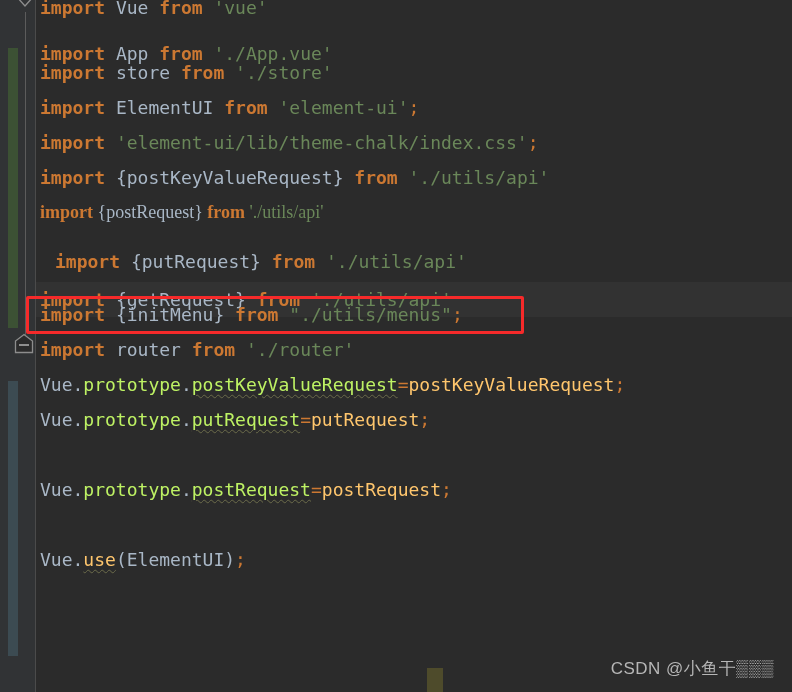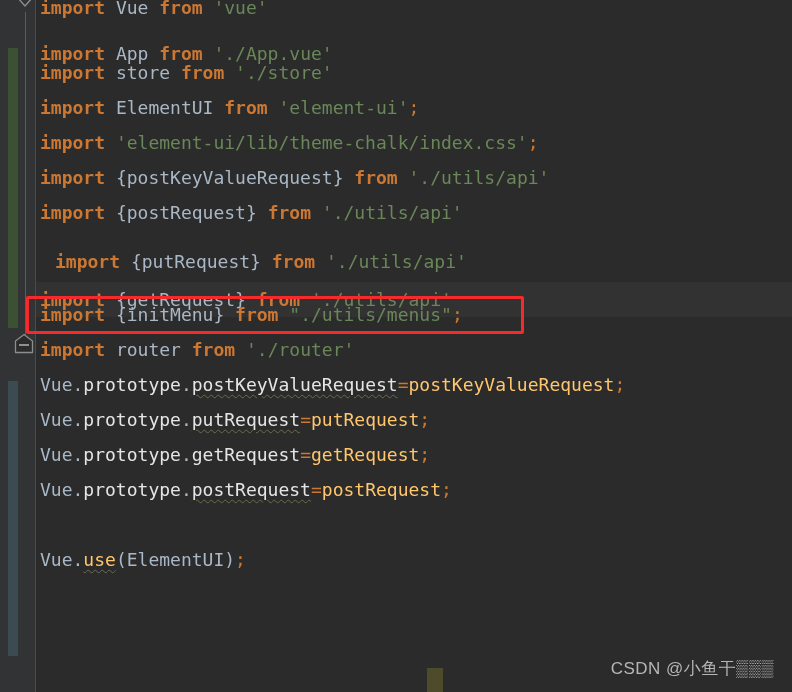--- a/index.html
+++ b/index.html
@@ -95,21 +95,21 @@
   }
   .line.current {
     background: #323232;
   }
 
   
   .kw      { color: #cc7832; font-weight: bold; }
   .ident   { color: #a9b7c6; }
   .str     { color: #6a8759; }
   .brace   { color: #a9b7c6; }
-  .prop    { color: #e5e5e5; }
+  .prop    { color: #bef264; }
   .fn      { color: #ffc66d; }
   .punct   { color: #cc7832; }
   .plain   { color: #a9b7c6; }
 
   
   .squiggle {
     text-decoration: underline wavy #6b6b4a;
     text-decoration-thickness: 1px;
     text-underline-offset: 3px;
   }
@@ -182,28 +182,27 @@
   </div>
 
   <div class="code">
 
   <div class="line" style="top: -10px;"><span class="kw">import</span><span class="plain"> </span><span class="ident">Vue</span><span class="plain"> </span><span class="kw">from</span><span class="plain"> </span><span class="str">'vue'</span></div>
       <div class="line" style="top: 36px;"><span class="kw">import</span><span class="plain"> </span><span class="ident">App</span><span class="plain"> </span><span class="kw">from</span><span class="plain"> </span><span class="str">'./App.vue'</span></div>
       <div class="line" style="top: 55px;"><span class="kw">import</span><span class="plain"> </span><span class="ident">store</span><span class="plain"> </span><span class="kw">from</span><span class="plain"> </span><span class="str">'./store'</span></div>
       <div class="line" style="top: 90px;"><span class="kw">import</span><span class="plain"> </span><span class="ident">ElementUI</span><span class="plain"> </span><span class="kw">from</span><span class="plain"> </span><span class="str">'element-ui'</span><span class="punct">;</span></div>
       <div class="line" style="top: 125px;"><span class="kw">import</span><span class="plain"> </span><span class="str">'element-ui/lib/theme-chalk/index.css'</span><span class="punct">;</span></div>
       <div class="line" style="top: 160px;"><span class="kw">import</span><span class="plain"> </span><span class="brace">{</span><span class="ident">postKeyValueRequest</span><span class="brace">}</span><span class="plain"> </span><span class="kw">from</span><span class="plain"> </span><span class="str">'./utils/api'</span></div>
-      <div class="line" style="top: 195px;"><span class="kw">import</span><span class="plain"> </span><span class="brace">{</span><span class="ident">postRequest</span><span class="brace">}</span><span class="plain"> </span><span class="kw">from</span><span class="plain"> </span><span class="str">'./utils/api'</span></div>
+      <div class="line" style="top: 195px; font-family: Liberation Serif, serif;"><span class="kw">import</span><span class="plain"> </span><span class="brace">{</span><span class="ident">postRequest</span><span class="brace">}</span><span class="plain"> </span><span class="kw">from</span><span class="plain"> </span><span class="str">'./utils/api'</span></div>
       <div class="line" style="top: 244px; margin-left: 15px;"><span class="kw">import</span><span class="plain"> </span><span class="brace">{</span><span class="ident">putRequest</span><span class="brace">}</span><span class="plain"> </span><span class="kw">from</span><span class="plain"> </span><span class="str">'./utils/api'</span></div>
       <div class="line current" style="top: 262px; margin-top: 20px;"><span class="kw">import</span><span class="plain"> </span><span class="brace">{</span><span class="ident">getRequest</span><span class="brace">}</span><span class="plain"> </span><span class="kw">from</span><span class="plain"> </span><span class="str">'./utils/api'</span></div>
       <div class="line" style="top: 297px;"><span class="kw">import</span><span class="plain"> </span><span class="brace">{</span><span class="ident">initMenu</span><span class="brace">}</span><span class="plain"> </span><span class="kw">from</span><span class="plain"> </span><span class="str">"./utils/menus"</span><span class="punct">;</span></div>
       <div class="line" style="top: 332px;"><span class="kw">import</span><span class="plain"> </span><span class="ident">router</span><span class="plain"> </span><span class="kw">from</span><span class="plain"> </span><span class="str">'./router'</span></div>
       <div class="line" style="top: 367px;"><span class="ident">Vue</span><span class="plain">.</span><span class="prop">prototype</span><span class="plain">.</span><span class="prop squiggle">postKeyValueRequest</span><span class="punct">=</span><span class="fn">postKeyValueRequest</span><span class="punct">;</span></div>
       <div class="line" style="top: 402px;"><span class="ident">Vue</span><span class="plain">.</span><span class="prop">prototype</span><span class="plain">.</span><span class="prop squiggle">putRequest</span><span class="punct">=</span><span class="fn">putRequest</span><span class="punct">;</span></div>
-      <div class="line" style="top: 437px;"><span class="ident">Vue</span><span class="plain">.</span><span class="prop">prototype</span><span class="plain">.</span><span class="prop">getRequest</span><span class="punct">=</span><span class="fn">getRequest</span><span class="punct">;</span></div>
       <div class="line" style="top: 472px;"><span class="ident">Vue</span><span class="plain">.</span><span class="prop">prototype</span><span class="plain">.</span><span class="prop squiggle">postRequest</span><span class="punct">=</span><span class="fn">postRequest</span><span class="punct">;</span></div>
       <div class="line" style="top: 507px;"></div>
       <div class="line" style="top: 542px;"><span class="ident">Vue</span><span class="plain">.</span><span class="fn squiggle">use</span><span class="plain">(</span><span class="ident">ElementUI</span><span class="plain">)</span><span class="punct">;</span></div>
       <div class="line" style="top: 577px;"></div>
       <div class="line" style="top: 612px;"></div>
     </div>
 
   <div class="search-hit" style="left:427px;top:668px;width:16px;height:24px;"></div>
 
   <div class="clipped-line">

